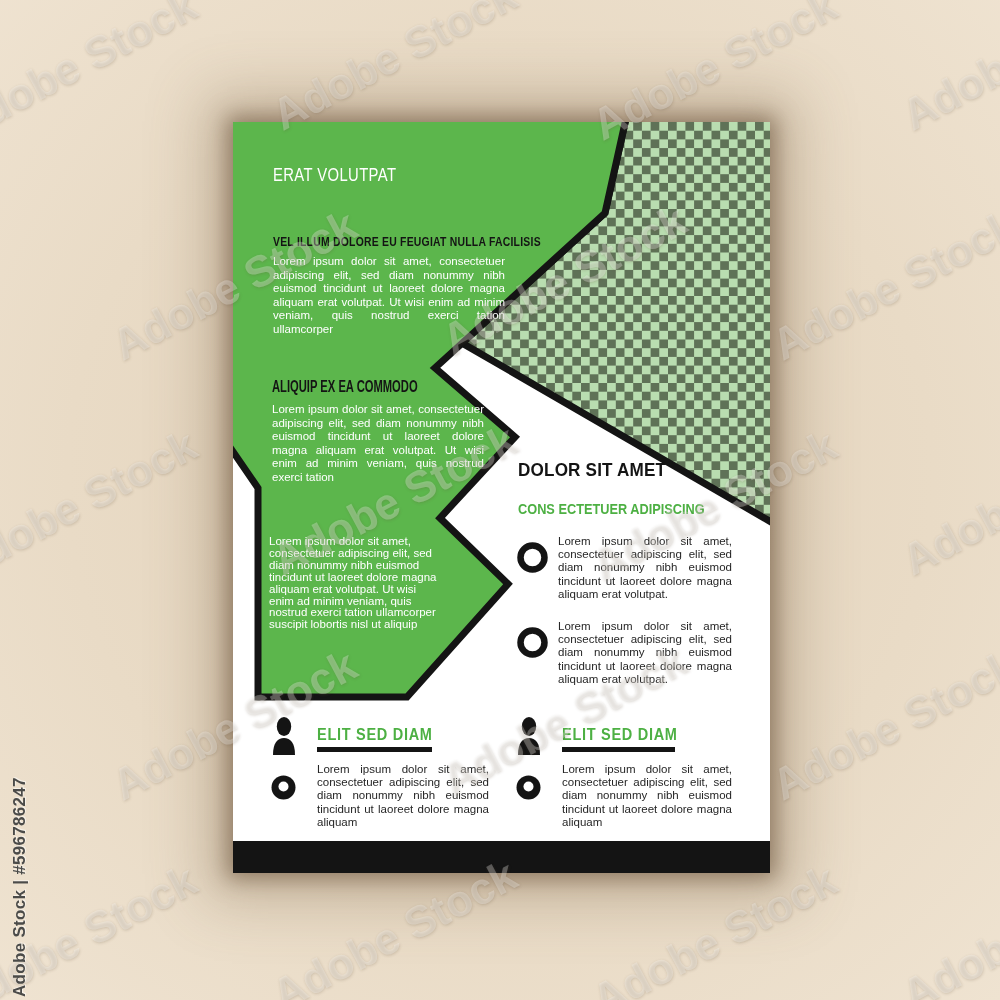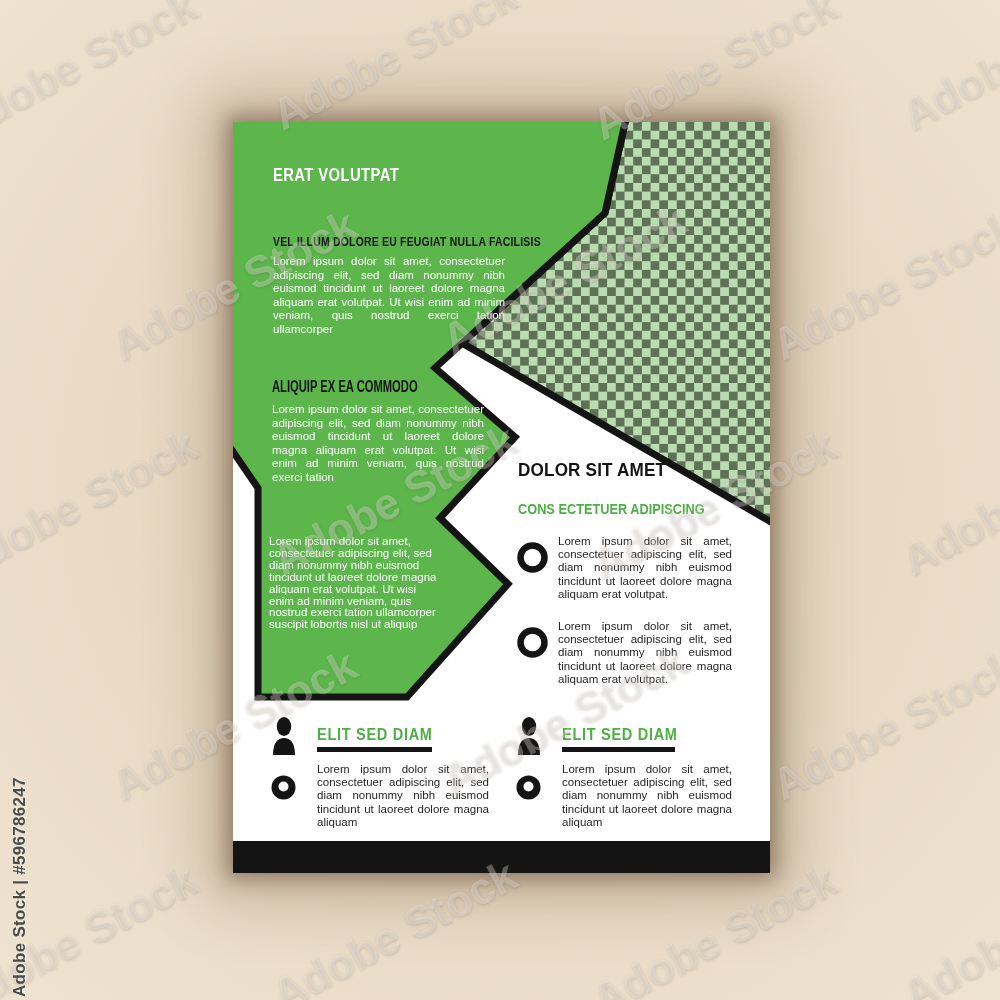--- a/index.html
+++ b/index.html
@@ -17,21 +17,21 @@
          background:var(--paper);overflow:hidden;
          box-shadow:0 0 20px 6px rgba(88,62,38,.50), 0 0 55px 28px rgba(120,95,65,.30);}
   .shapes{position:absolute;left:0;top:0;width:537px;height:751px;display:block;}
   .green-fill{fill:var(--green);stroke:var(--ink);stroke-width:7;stroke-linejoin:miter;}
   .checker-fill{fill:url(#checkerPat);stroke:var(--ink);stroke-width:7;stroke-linejoin:miter;}
   .footer-fill{fill:var(--ink);}
 
   
   .tb{position:absolute;z-index:3;}
   .narrow{display:inline-block;transform-origin:0 50%;white-space:nowrap;}
-  .kicker{font-size:19px;font-weight:700;color:#fff;letter-spacing:.5px;}
+  .kicker{font-size:19px;font-weight:400;color:#fff;letter-spacing:.5px;}
   .kicker .narrow{transform:scaleX(.78);}
   .title{font-size:27px;font-weight:800;color:var(--ink);letter-spacing:-.5px;}
   .title .narrow{transform:scaleX(.70);}
   .subtitle{font-size:13px;font-weight:700;color:var(--ink);letter-spacing:.3px;}
   .subtitle .narrow{transform:scaleX(.80);}
   .body-txt{font-size:11.5px;line-height:13.6px;color:#fff;text-align:justify;}
   .body-ragged{text-align:left;line-height:11.9px;}
   .h-aliquip{font-size:16px;font-weight:800;color:var(--ink);}
   .h-aliquip .narrow{transform:scaleX(.70);}
   .h-dolor{font-size:19px;font-weight:700;color:var(--ink);letter-spacing:.2px;}

